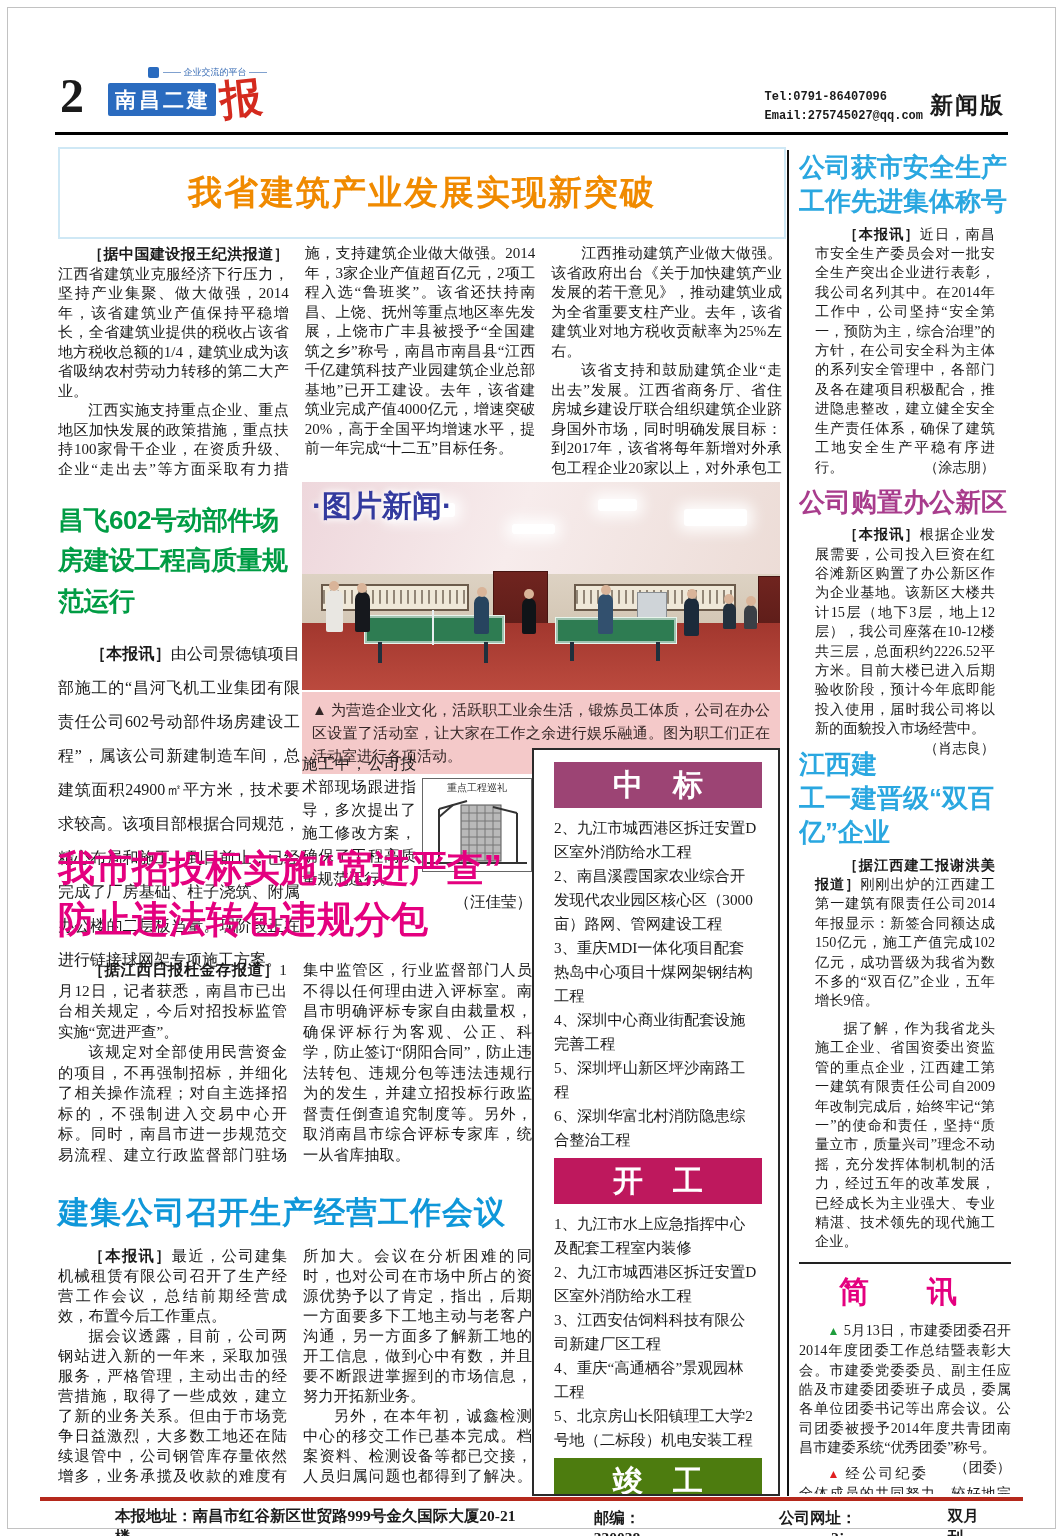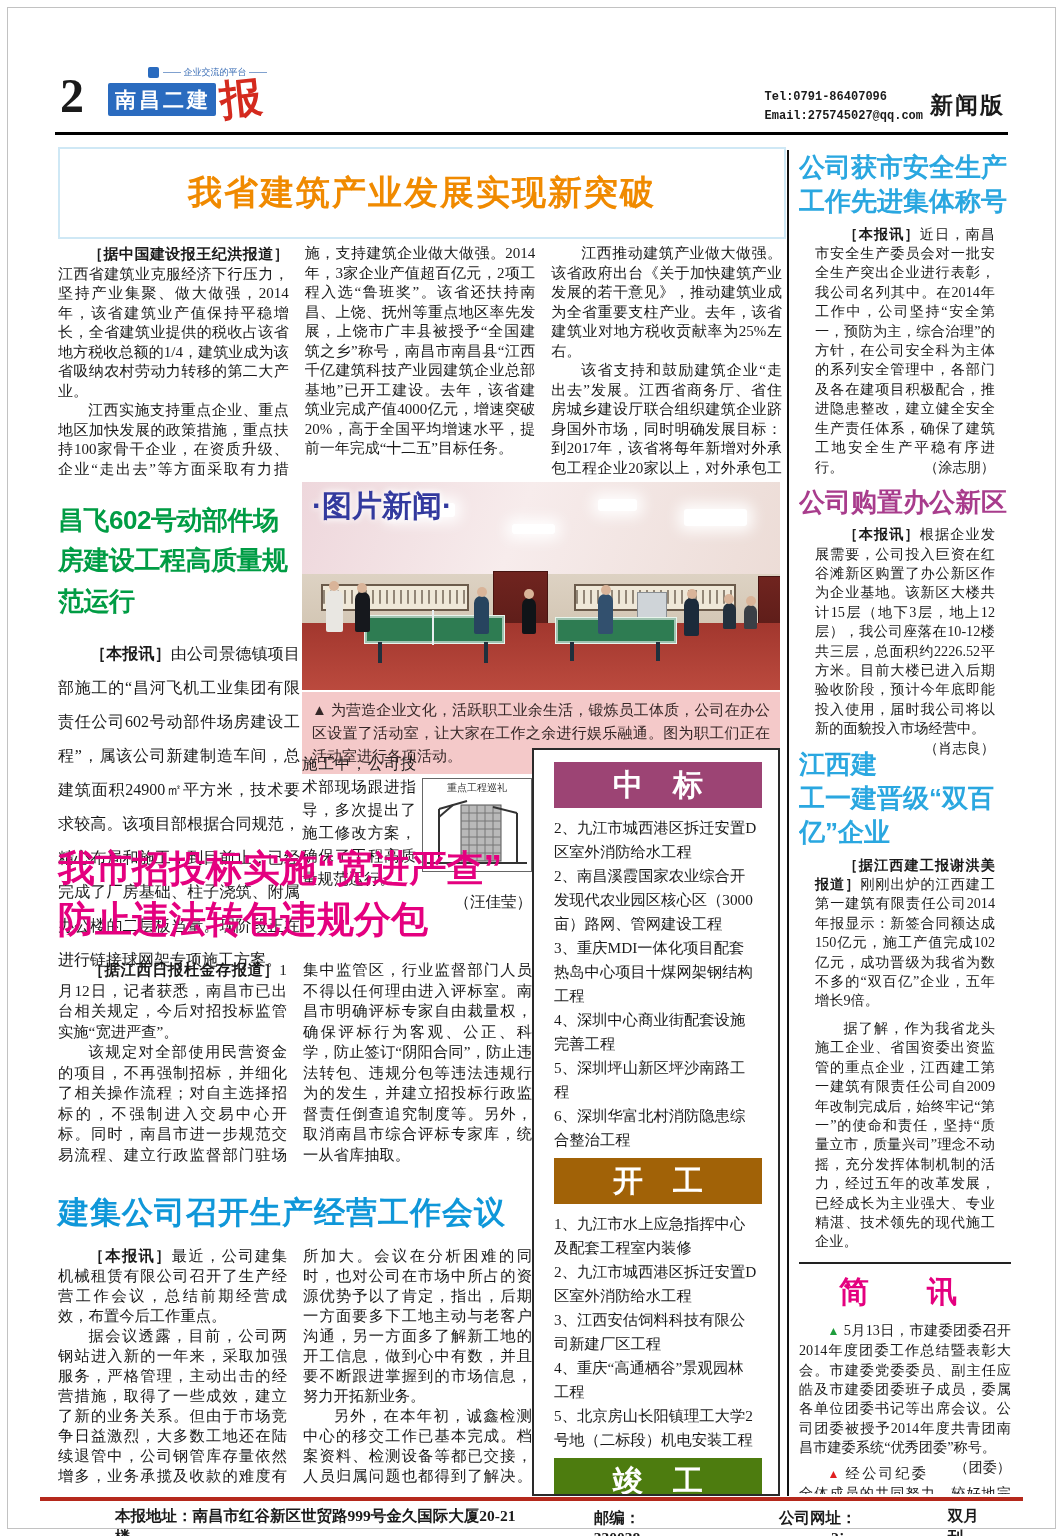--- a/index.html
+++ b/index.html
@@ -73,21 +73,21 @@
   .contin{position:absolute;left:302px;top:752px;width:230px;font-size:15.5px;line-height:23px;text-align:justify;}
   .illu{float:right;width:108px;height:92px;margin:26px 0 2px 6px;border:1px solid #666;background:#fff;}
 
   
   .lists-box{position:absolute;left:532px;top:748px;width:248px;height:748px;border:2px solid #2a2a2a;
              box-sizing:border-box;padding:6px 20px;overflow:hidden;background:#fff;}
   .section-hdr{width:208px;height:46px;margin:6px auto 8px;color:#fff;font-weight:bold;font-size:30px;
                display:flex;align-items:center;justify-content:center;
                font-family:"Liberation Sans","DejaVu Sans",sans-serif;}
   .hdr-zb{background:#9c4474;}
-  .hdr-kg{background:#a16207;}
+  .hdr-kg{background:#be185d;}
   .hdr-jg{background:#4d7c0f;text-align:center;}
   .list-items{font-size:15.3px;line-height:24px;}
   .list-items div{text-align:left;}
 
   
   .bid-title{position:absolute;left:58px;top:843px;width:474px;font-size:37px;font-weight:bold;color:#e4007f;
              line-height:1.38;font-family:"Liberation Sans","DejaVu Sans",sans-serif;}
   .bid-body{position:absolute;left:58px;top:960px;width:474px;height:226px;overflow:hidden;
             column-count:2;column-gap:16px;font-size:15.3px;line-height:20.5px;}
 

